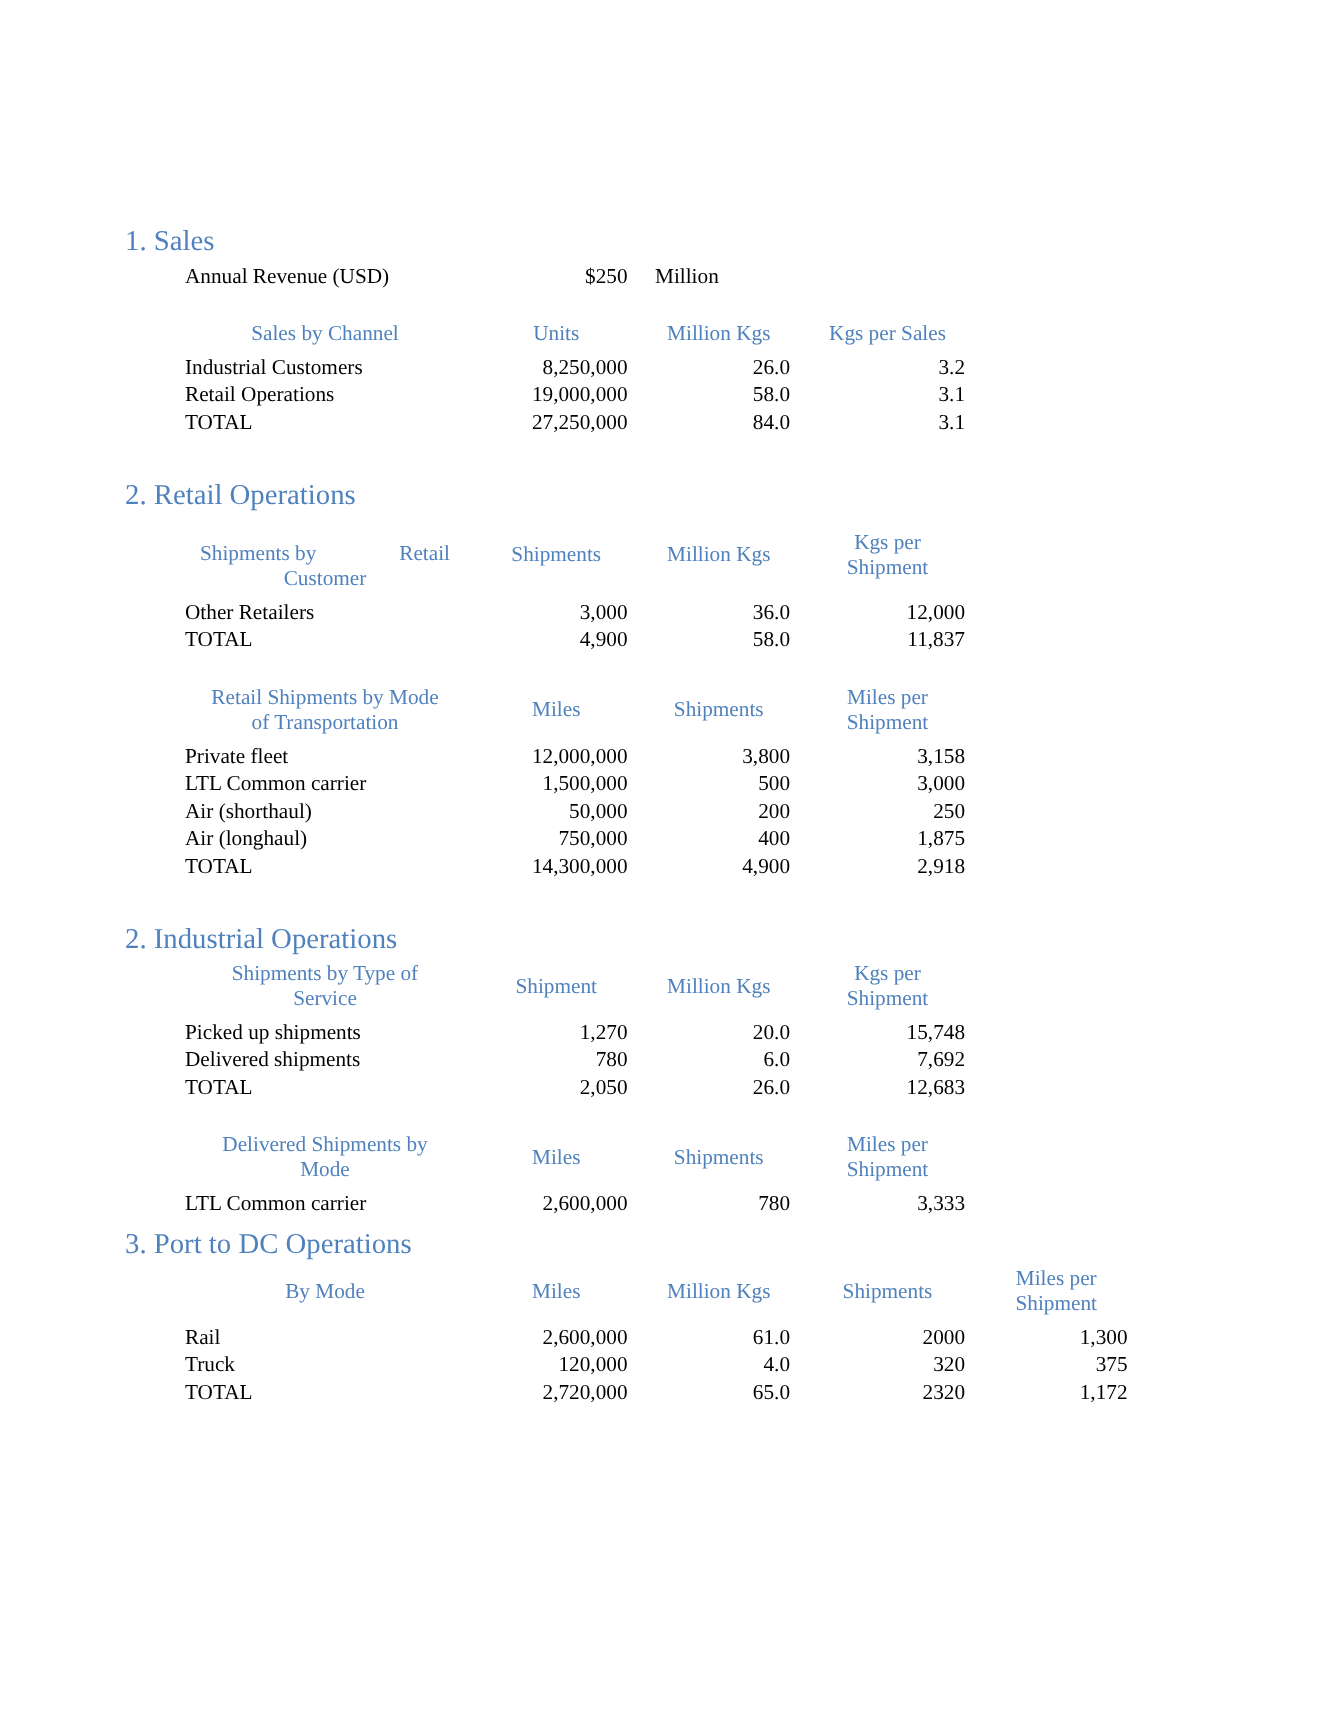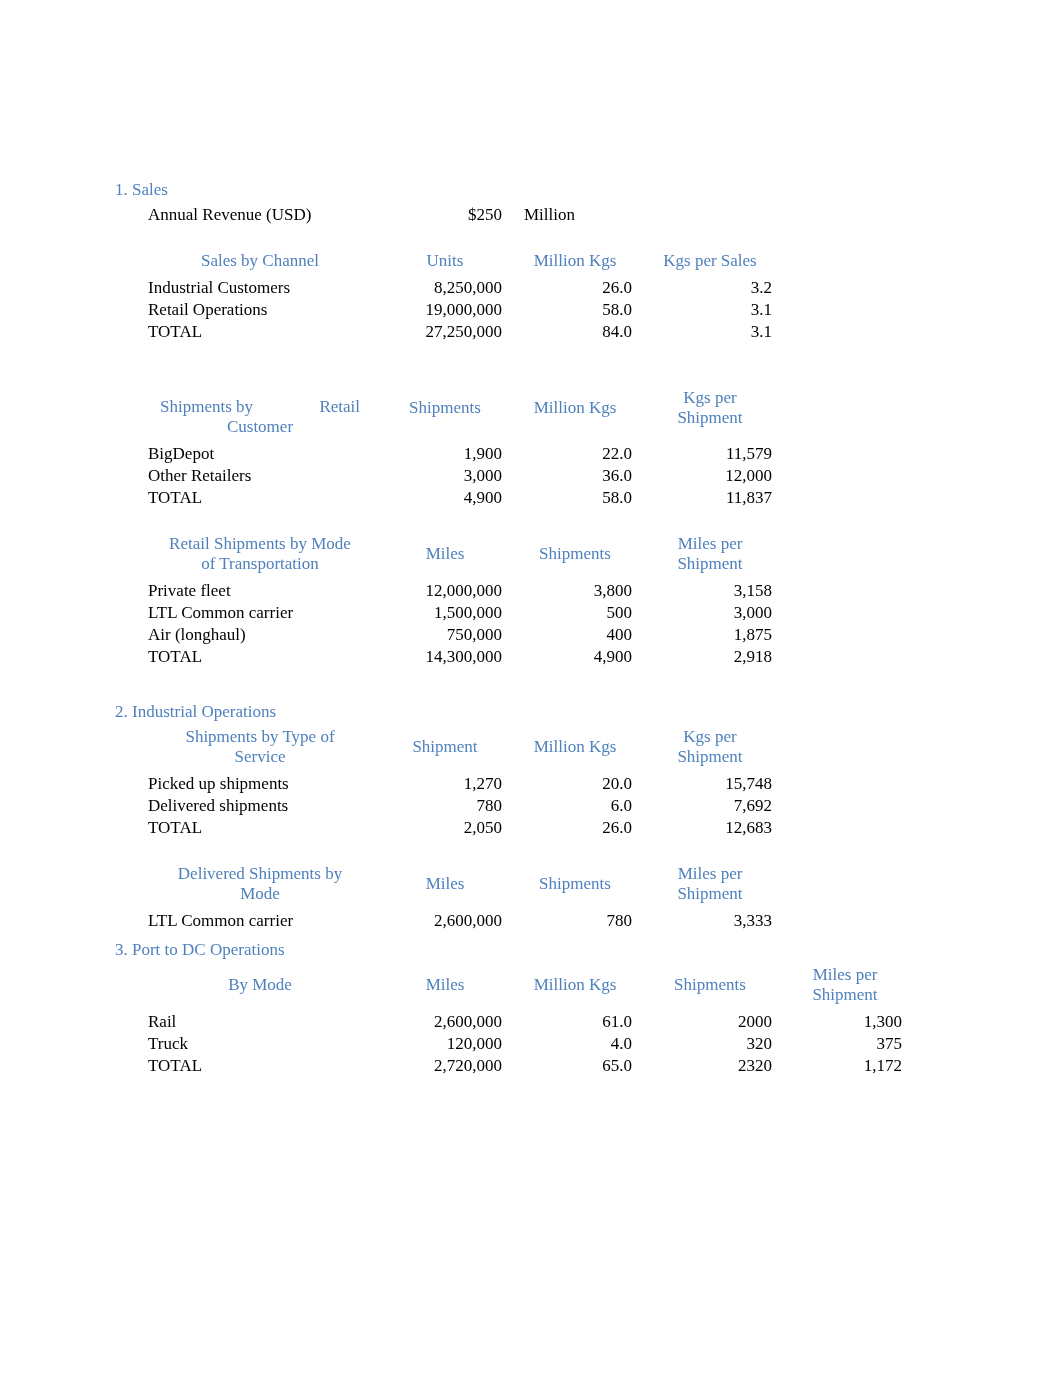--- a/index.html
+++ b/index.html
@@ -11,22 +11,22 @@
       font-size: 17px;
       color: #000;
       width: 1062px;
       height: 1377px;
     }
     .page {
       padding: 180px 80px 0 100px;
     }
     .sec-heading {
       color: #4f81bd;
-      font-size: 17px;
-      margin: 0 0 4px 15px;
+      font-size: 23px;
+      margin: 0 0 4px 0;
     }
     table {
       border-collapse: collapse;
       margin-left: 40px;
       margin-bottom: 24px;
     }
     td, th {
       padding: 1px 8px;
       vertical-align: top;
       text-align: right;
@@ -93,45 +93,40 @@
       <td class="lbl">TOTAL</td>
       <td class="col-a">27,250,000</td>
       <td class="col-b">84.0</td>
       <td class="col-c">3.1</td>
     </tr>
   </tbody>
     </table>
 
   <div class="spacer"></div>
 
+  <div class="sec-heading">2. Retail Operations</div>
 
   <table>
     <tbody>
         <tr>
       <th class="lbl">
         <div style="display:flex;justify-content:space-between;padding:0 12px;margin-top:19px;">
           <span>Shipments by</span>
           <span>Retail</span>
         </div>
         <div>Customer</div>
       </th>
       <th class="col-a">Shipments</th>
       <th class="col-b">Million Kgs</th>
       <th class="col-c">
         <div>Kgs per</div>
         <div>Shipment</div>
       </th>
     </tr>
     <tr>
-      <td class="lbl">BigDepot</td>
-      <td class="col-a">1,900</td>
-      <td class="col-b">22.0</td>
-      <td class="col-c">11,579</td>
-    </tr>
-    <tr>
       <td class="lbl">Other Retailers</td>
       <td class="col-a">3,000</td>
       <td class="col-b">36.0</td>
       <td class="col-c">12,000</td>
     </tr>
     <tr>
       <td class="lbl">TOTAL</td>
       <td class="col-a">4,900</td>
       <td class="col-b">58.0</td>
       <td class="col-c">11,837</td>
@@ -157,20 +152,26 @@
       <td class="lbl">Private fleet</td>
       <td class="col-a">12,000,000</td>
       <td class="col-b">3,800</td>
       <td class="col-c">3,158</td>
     </tr>
     <tr>
       <td class="lbl">LTL Common carrier</td>
       <td class="col-a">1,500,000</td>
       <td class="col-b">500</td>
       <td class="col-c">3,000</td>
+    </tr>
+    <tr>
+      <td class="lbl">Air (shorthaul)</td>
+      <td class="col-a">50,000</td>
+      <td class="col-b">200</td>
+      <td class="col-c">250</td>
     </tr>
     <tr>
       <td class="lbl">Air (longhaul)</td>
       <td class="col-a">750,000</td>
       <td class="col-b">400</td>
       <td class="col-c">1,875</td>
     </tr>
     <tr>
       <td class="lbl">TOTAL</td>
       <td class="col-a">14,300,000</td>

